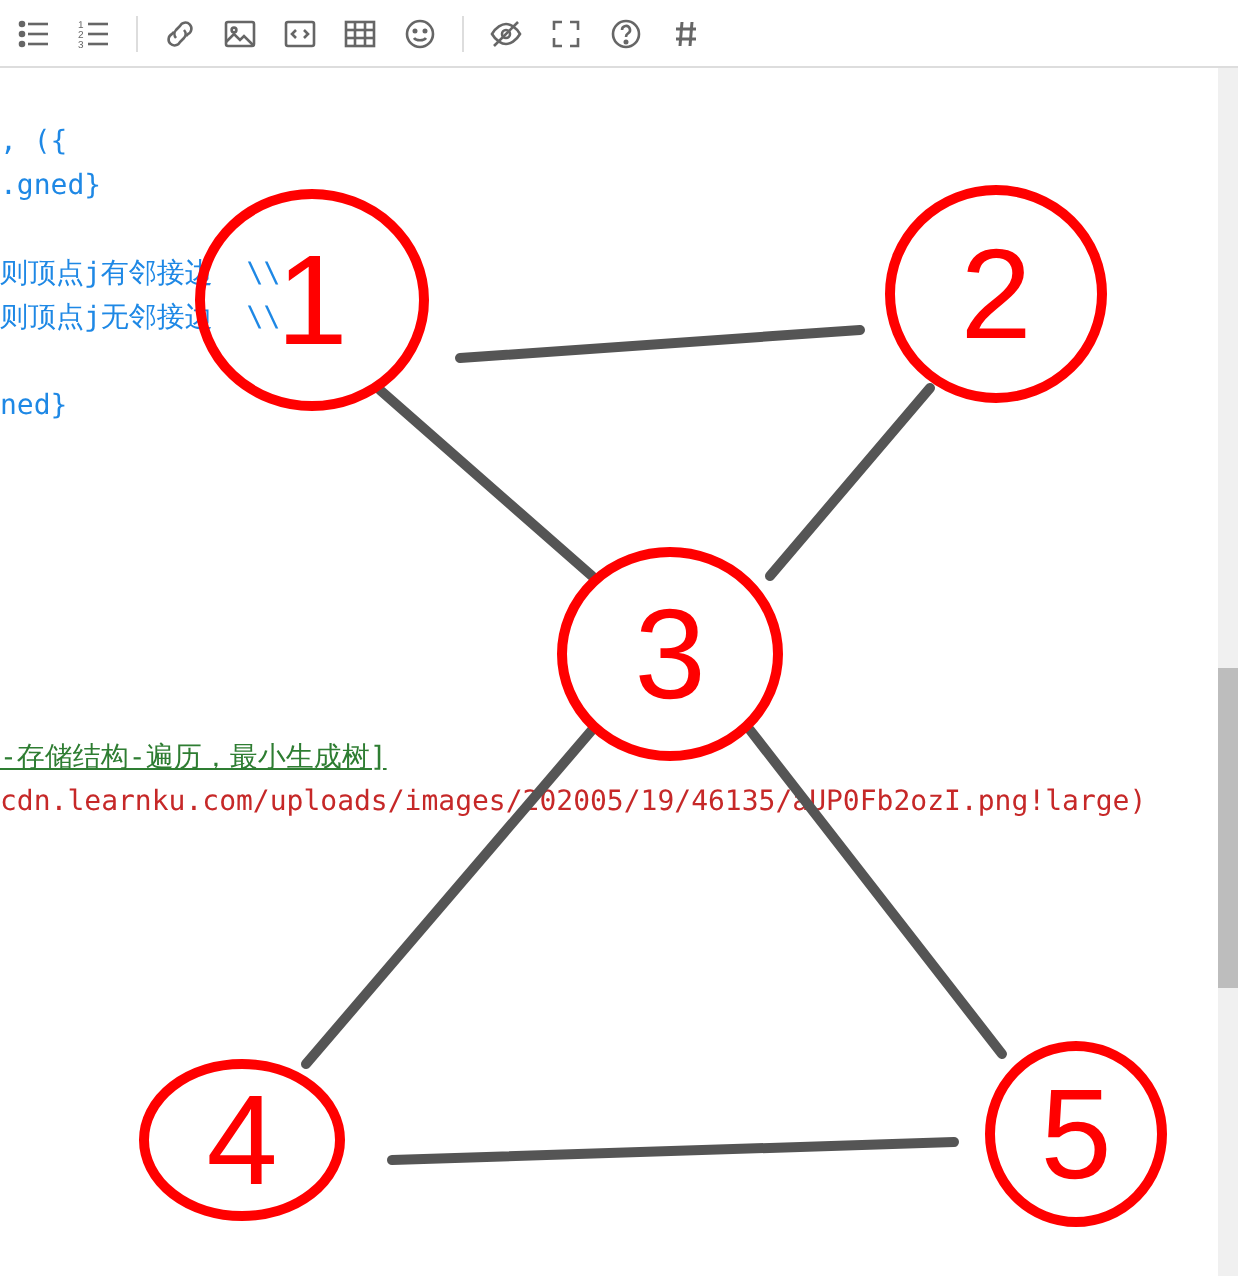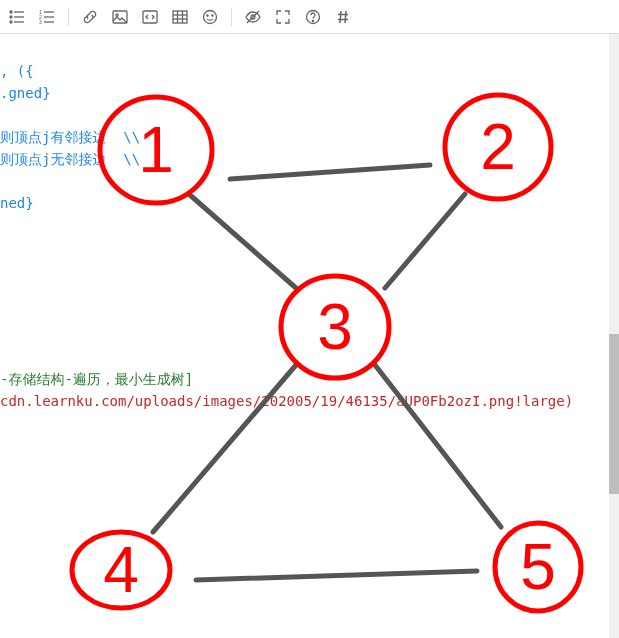--- a/index.html
+++ b/index.html
@@ -46,21 +46,21 @@
       top: 0; left: 0;
       padding: 4px 0 0 0;
       font-family: Consolas, Monaco, monospace;
       font-size: 14px;
       line-height: 22px;
       white-space: pre;
       z-index: 2;
       pointer-events: none;
     }
     .c-blue { color: #1e88e5; }
-    .c-green { color: #2e7d32; }
+    .c-green { color: #2e7d32; text-decoration: underline; }
     .c-red { color: #c62828; }
     .graph-layer {
       position: absolute;
       top: 0; left: 0;
       width: 619px;
       height: 604px;
       z-index: 3;
     }
     .scrollbar {
       position: absolute;

